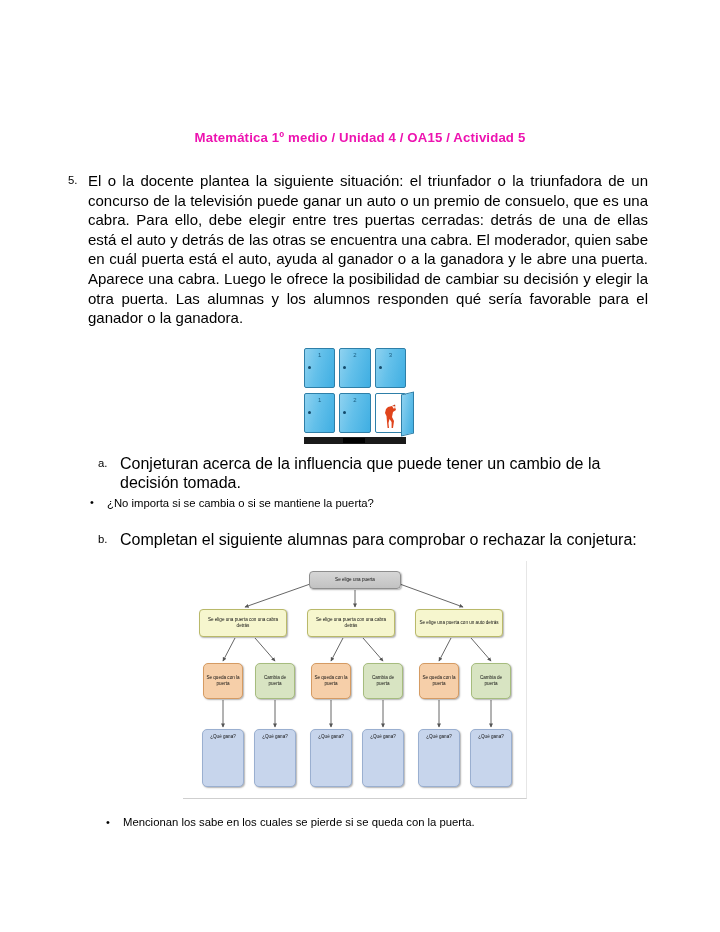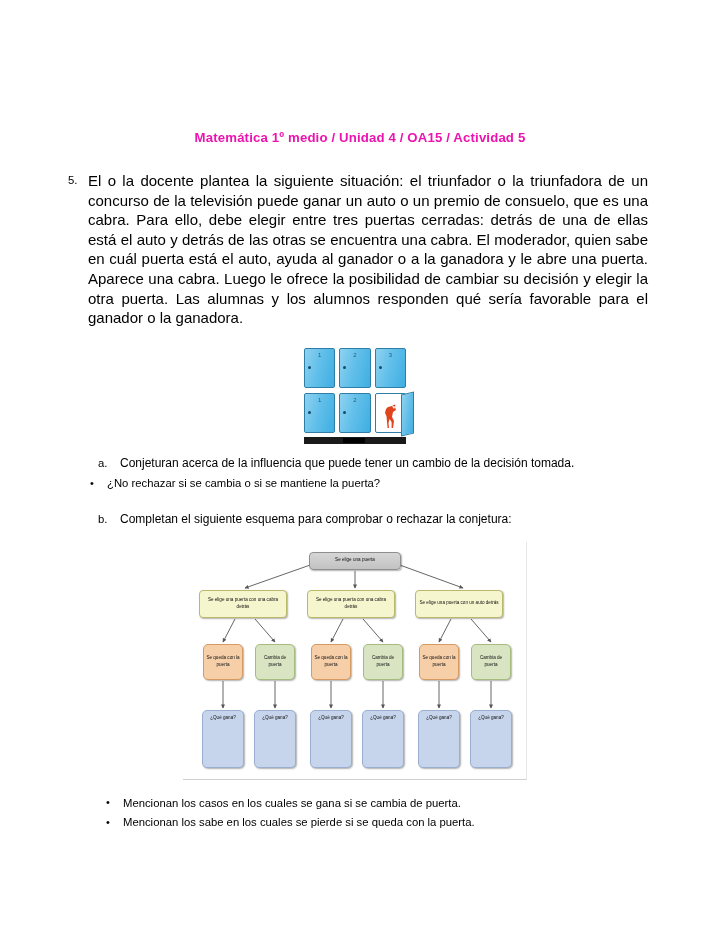--- a/index.html
+++ b/index.html
@@ -156,21 +156,21 @@
   .letter-marker {
     width: 22px;
     flex: 0 0 22px;
     font-size: 11.3px;
     line-height: 19.6px;
     padding-left: 36px;
     box-sizing: content-box;
   }
   .letter-body {
     flex: 1 1 auto;
-    font-size: 12px;
+    font-size: 16px;
     line-height: 19.6px;
   }
   ul.bullets {
     list-style: none;
     margin: 1px 0 0 0;
     padding: 0 0 0 28px;
   }
   ul.bullets li {
     font-size: 11.3px;
     line-height: 19.6px;
@@ -331,26 +331,26 @@
         </div>
         <div class="caption-bar"></div>
       </div>
     </div>
 
     <div class="lettered">
       <div class="letter-marker">a.</div>
       <div class="letter-body">Conjeturan acerca de la influencia que puede tener un cambio de la decisión tomada.</div>
     </div>
     <ul class="bullets">
-      <li>¿No rechazar si se cambia o si se mantiene la puerta?</li>
+      <li>¿No importa si se cambia o si se mantiene la puerta?</li>
     </ul>
 
     <div class="lettered">
       <div class="letter-marker">b.</div>
-      <div class="letter-body">Completan el siguiente esquema para comprobar o rechazar la conjetura:</div>
+      <div class="letter-body">Completan el siguiente alumnas para comprobar o rechazar la conjetura:</div>
     </div>
 
     <div class="diagram-wrap">
       <div class="diagram">
 
         <svg class="links" viewBox="0 0 344 238" xmlns="http://www.w3.org/2000/svg">
           <defs>
             <marker id="ah" markerWidth="5" markerHeight="5" refX="4" refY="2.2" orient="auto">
               <path d="M0,0 L4.6,2.2 L0,4.4 z" fill="#555"></path>
             </marker>
@@ -396,18 +396,17 @@
         <div class="node node-l4 n4-1">¿Qué gana?</div>
         <div class="node node-l4 n4-2">¿Qué gana?</div>
         <div class="node node-l4 n4-3">¿Qué gana?</div>
         <div class="node node-l4 n4-4">¿Qué gana?</div>
         <div class="node node-l4 n4-5">¿Qué gana?</div>
 
       </div>
     </div>
 
     <ul class="bullets wide" style="margin-top:14px;">
-      <li>Mencionan los casos en los cuales se gana si se cambia de puerta.</li>
       <li>Mencionan los sabe en los cuales se pierde si se queda con la puerta.</li>
     </ul>
 
   </div>
 </div>
 
 </body></html>

